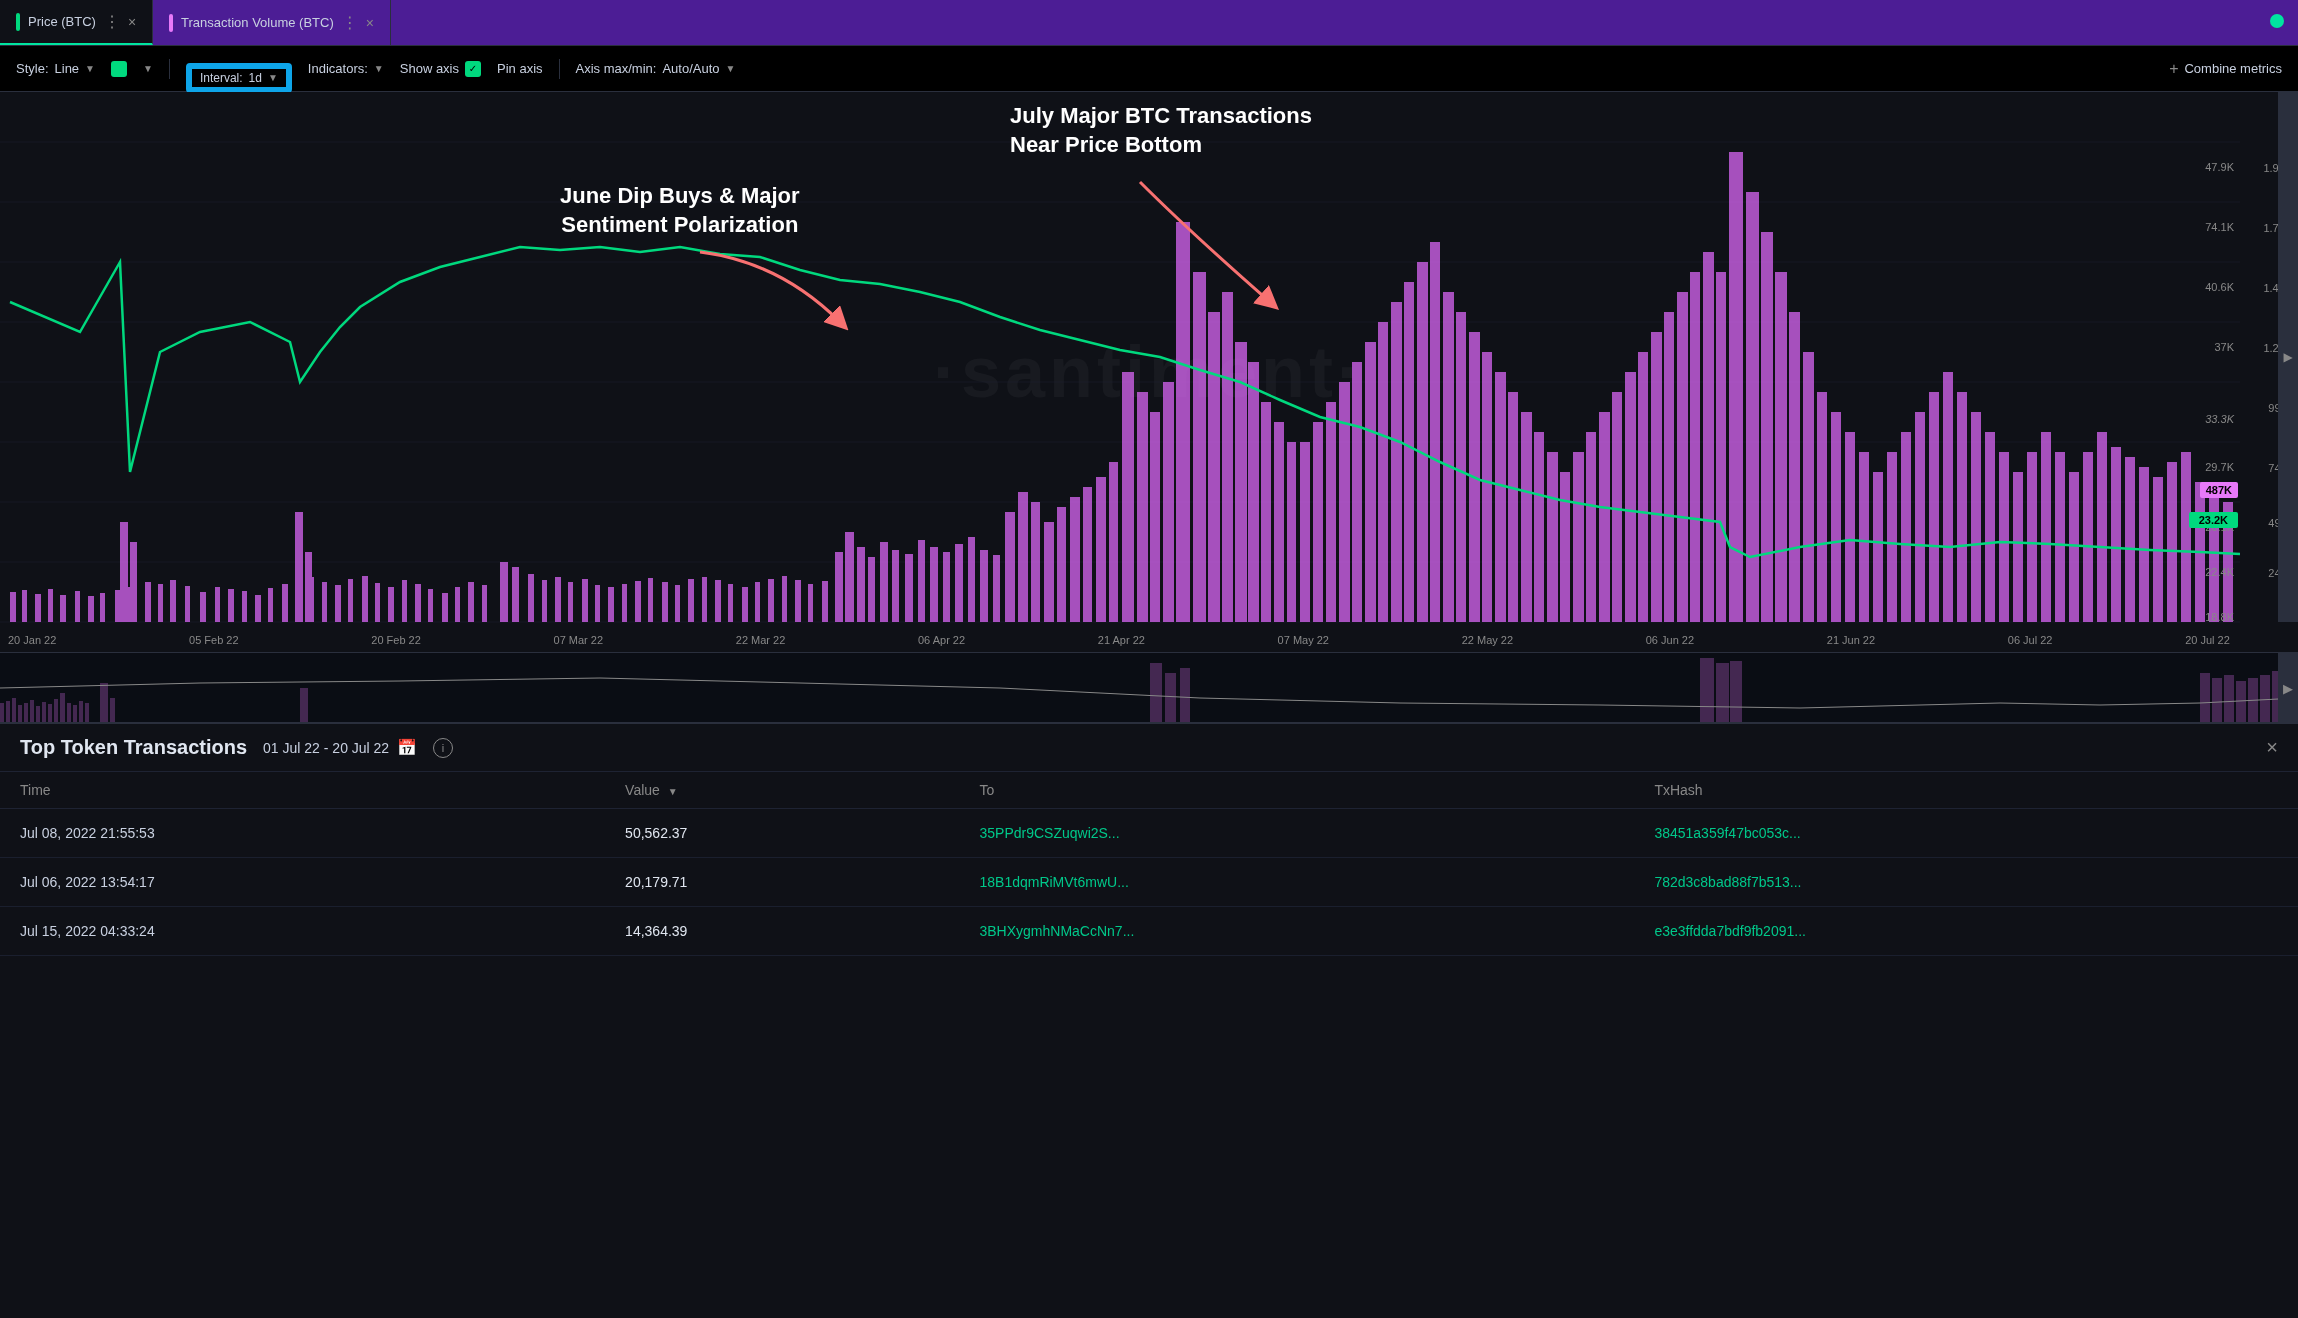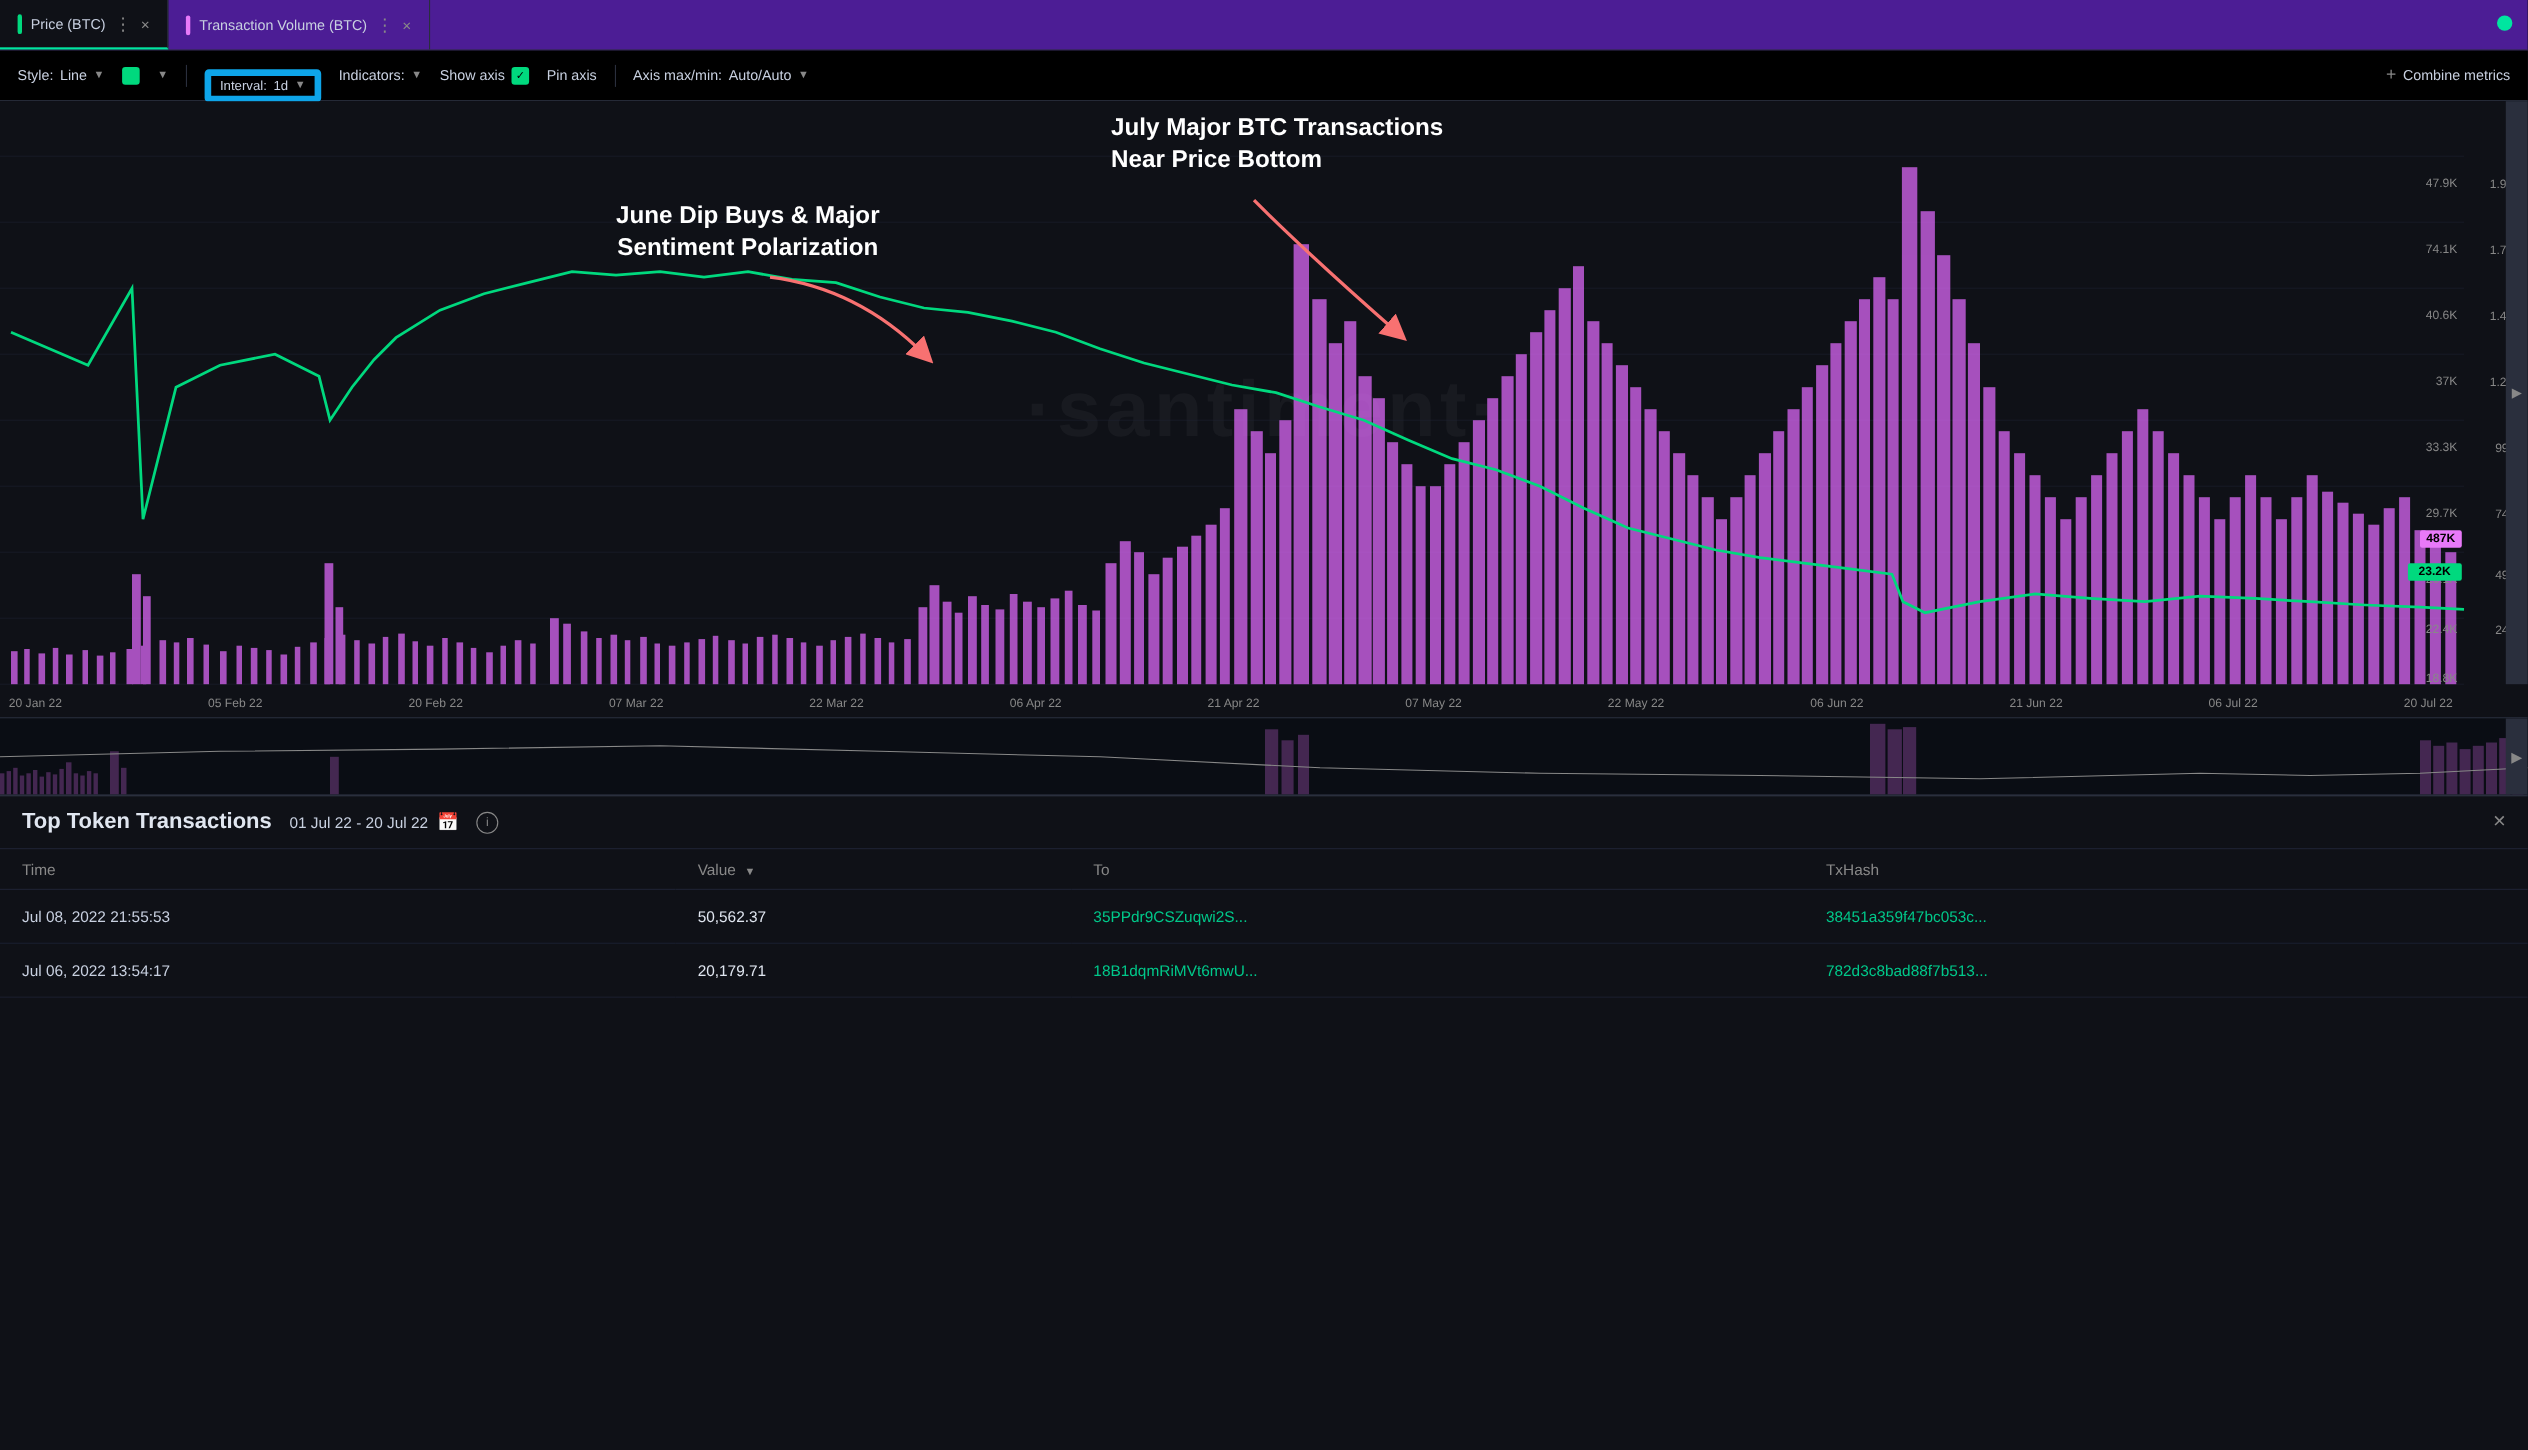--- a/index.html
+++ b/index.html
@@ -701,21 +701,21 @@
         </defs>
         <path d="M 30 10 Q 80 60 160 130" stroke="#f87171" stroke-width="3" fill="none" marker-end="url(#arrow2)"></path>
       </svg>
     </div>
 
     <div style="position:absolute; right:60px; top:20px; font-size:11px; color:#888; pointer-events:none; line-height:1;">
       <div style="position:absolute; top:50px; right:4px;">47.9K</div>
       <div style="position:absolute; top:110px; right:4px;">74.1K</div>
       <div style="position:absolute; top:170px; right:4px;">40.6K</div>
       <div style="position:absolute; top:230px; right:4px;">37K</div>
-      <div style="position:absolute; top:290px; right:4px;">33.3K</div>
+      <div style="position:absolute; top:302px; right:4px;font-style:italic;">33.3K</div>
       <div style="position:absolute; top:350px; right:4px;">29.7K</div>
       <div style="position:absolute; top:410px; right:4px;">26.1K</div>
       <div style="position:absolute; top:455px; right:4px;">22.4K</div>
       <div style="position:absolute; top:500px; right:4px;">18.8K</div>
     </div>
 
     <div style="position:absolute; right:0; top:20px; width:56px; font-size:11px; color:#888; pointer-events:none; text-align:right; padding-right:4px;">
       <div style="position:absolute; top:50px; right:4px;">1.98M</div>
       <div style="position:absolute; top:110px; right:4px;">1.74M</div>
       <div style="position:absolute; top:170px; right:4px;">1.49M</div>
@@ -828,17 +828,23 @@
           <td class="td-value">50,562.37</td>
           <td class="td-hash">35PPdr9CSZuqwi2S...</td>
           <td class="td-hash">38451a359f47bc053c...</td>
         </tr>
         <tr>
           <td class="td-time">Jul 06, 2022 13:54:17</td>
           <td class="td-value">20,179.71</td>
           <td class="td-hash">18B1dqmRiMVt6mwU...</td>
           <td class="td-hash">782d3c8bad88f7b513...</td>
         </tr>
+        <tr>
+          <td class="td-time">Jul 15, 2022 04:33:24</td>
+          <td class="td-value">14,364.39</td>
+          <td class="td-hash">3BHXygmhNMaCcNn7...</td>
+          <td class="td-hash">e3e3ffdda7bdf9fb2091...</td>
+        </tr>
       </tbody>
     </table>
   </div>
 
 </div>
 
 </body></html>

